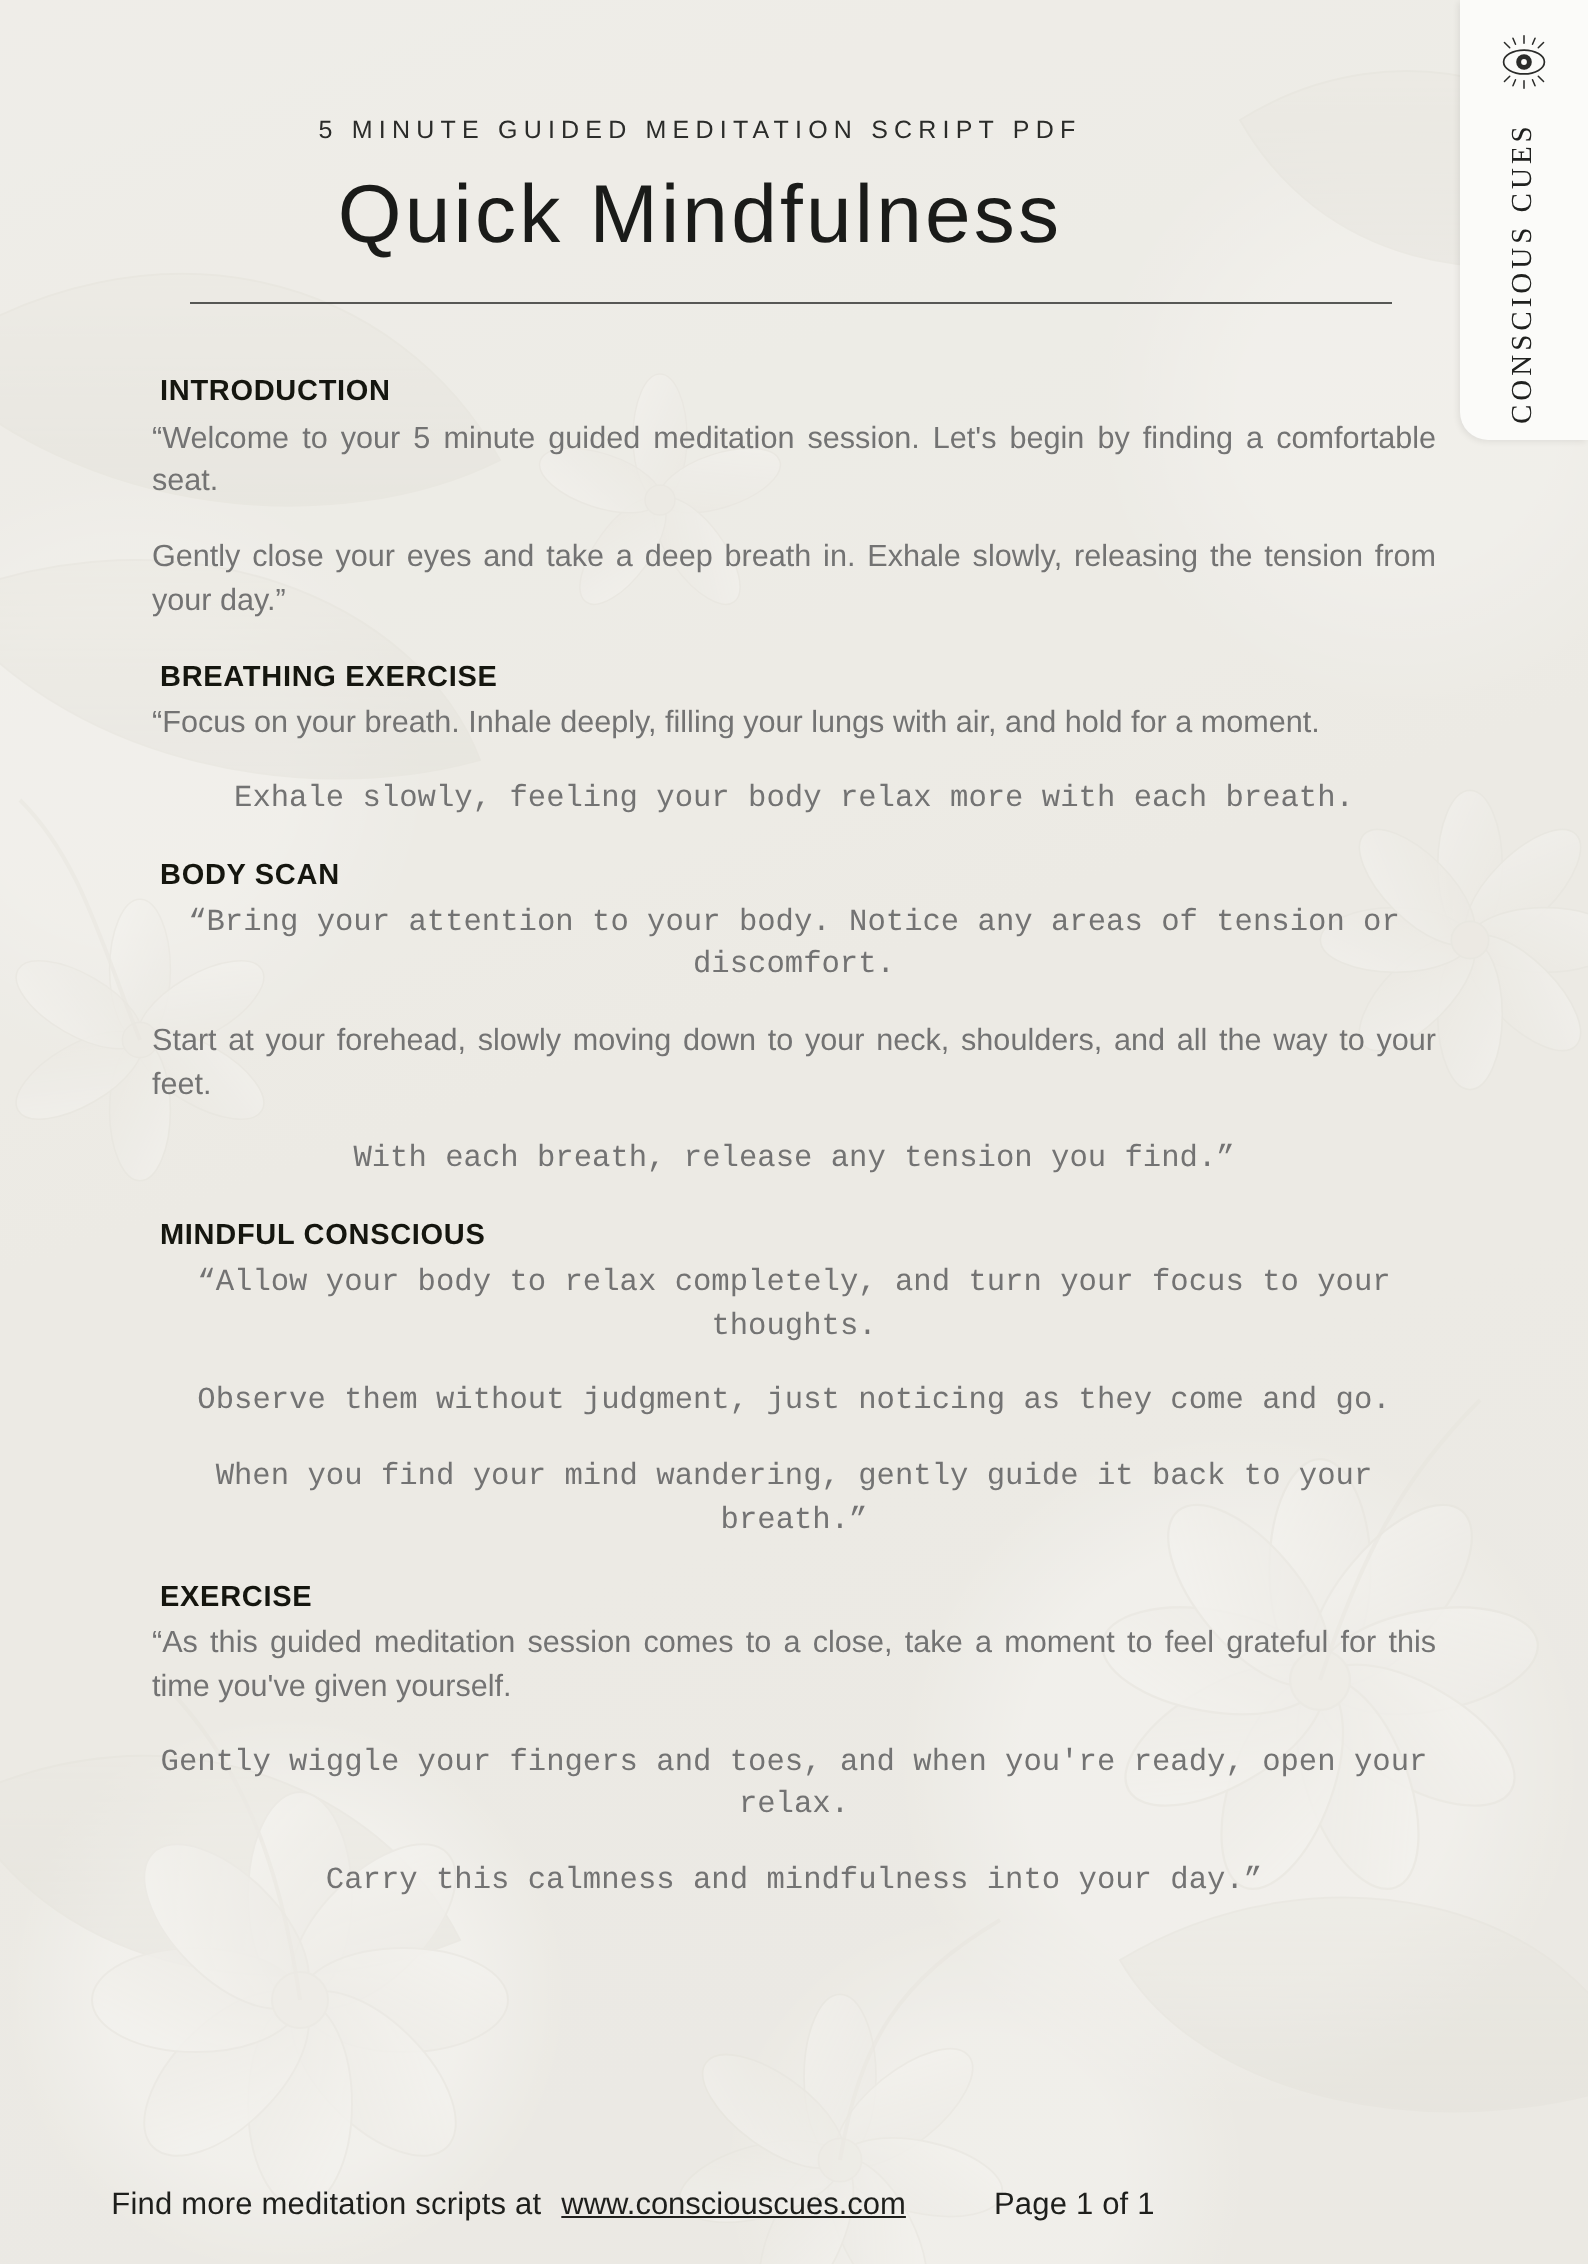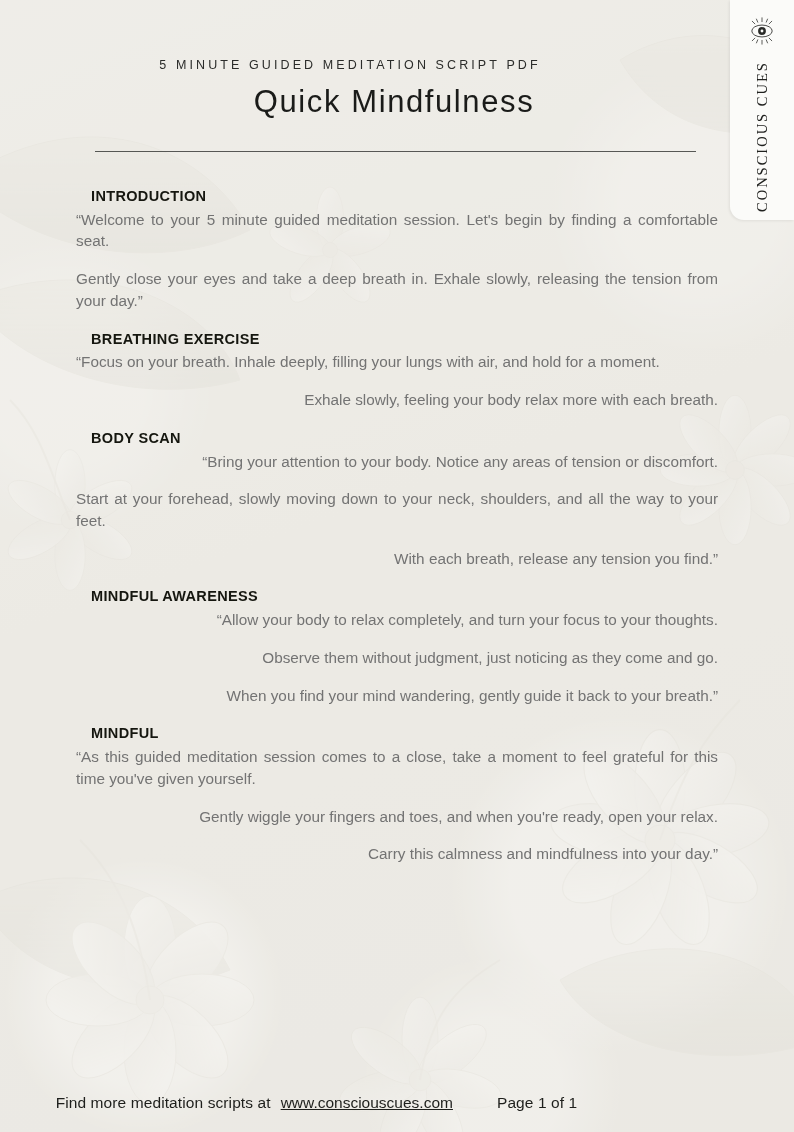--- a/index.html
+++ b/index.html
@@ -96,25 +96,24 @@
     letter-spacing: 3.1px;
     color: #2b2c2a;
     font-weight: 400;
   }
   .title {
     position: absolute;
     top: 84px;
     left: 0;
     width: 700px;
     text-align: center;
-    font-size: 31px;
+    font-size: 41px;
     letter-spacing: 1.6px;
     color: #1a1b19;
     font-weight: 400;
-    padding-left: 44px;
   }
   .rule {
     position: absolute;
     top: 151px;
     left: 95px;
     width: 601px;
     height: 1px;
     background: #3c3d3b;
     opacity: 0.85;
   }
@@ -126,32 +125,32 @@
     left: 76px;
     width: 642px;
   }
   .section { margin-bottom: 17px; }
   .section:last-child { margin-bottom: 0; }
   .sec-head {
     font-size: 14.5px;
     font-weight: 700;
     letter-spacing: 0.35px;
     color: #15160f;
-    margin: 0 0 1px 15px;
+    margin: 0 0 1px 4px;
     line-height: 1.5;
   }
   .para {
     font-size: 15.3px;
     line-height: 1.42;
     color: #737373;
     margin: 0;
     text-align: justify;
   }
   .para + .para { margin-top: 16px; }
-  .para.last-loose { text-align: right; }
+  .para.last-loose { text-align: center; font-family: Liberation Mono, monospace; }
 
   
   .footer {
     position: absolute;
     left: 0;
     bottom: 20px;
     width: 633px;
     display: flex;
     align-items: baseline;
     justify-content: center;
@@ -316,28 +315,28 @@
     </div>
 
     <div class="section">
       <p class="sec-head">BODY SCAN</p>
       <p class="para last-loose">“Bring your attention to your body. Notice any areas of tension or discomfort.</p>
       <p class="para">Start at your forehead, slowly moving down to your neck, shoulders, and all the way to your feet.</p>
       <p class="para last-loose">With each breath, release any tension you find.”</p>
     </div>
 
     <div class="section">
-      <p class="sec-head">MINDFUL AWARENESS</p>
+      <p class="sec-head">MINDFUL CONSCIOUS</p>
       <p class="para last-loose">“Allow your body to relax completely, and turn your focus to your thoughts.</p>
       <p class="para last-loose">Observe them without judgment, just noticing as they come and go.</p>
       <p class="para last-loose">When you find your mind wandering, gently guide it back to your breath.”</p>
     </div>
 
     <div class="section">
-      <p class="sec-head">MINDFUL</p>
+      <p class="sec-head">EXERCISE</p>
       <p class="para">“As this guided meditation session comes to a close, take a moment to feel grateful for this time you've given yourself.</p>
       <p class="para last-loose">Gently wiggle your fingers and toes, and when you're ready, open your relax.</p>
       <p class="para last-loose">Carry this calmness and mindfulness into your day.”</p>
     </div>
 
   </div>
 </div>
 
 <div class="footer">
   <span class="footer-text">Find more meditation scripts at</span>

